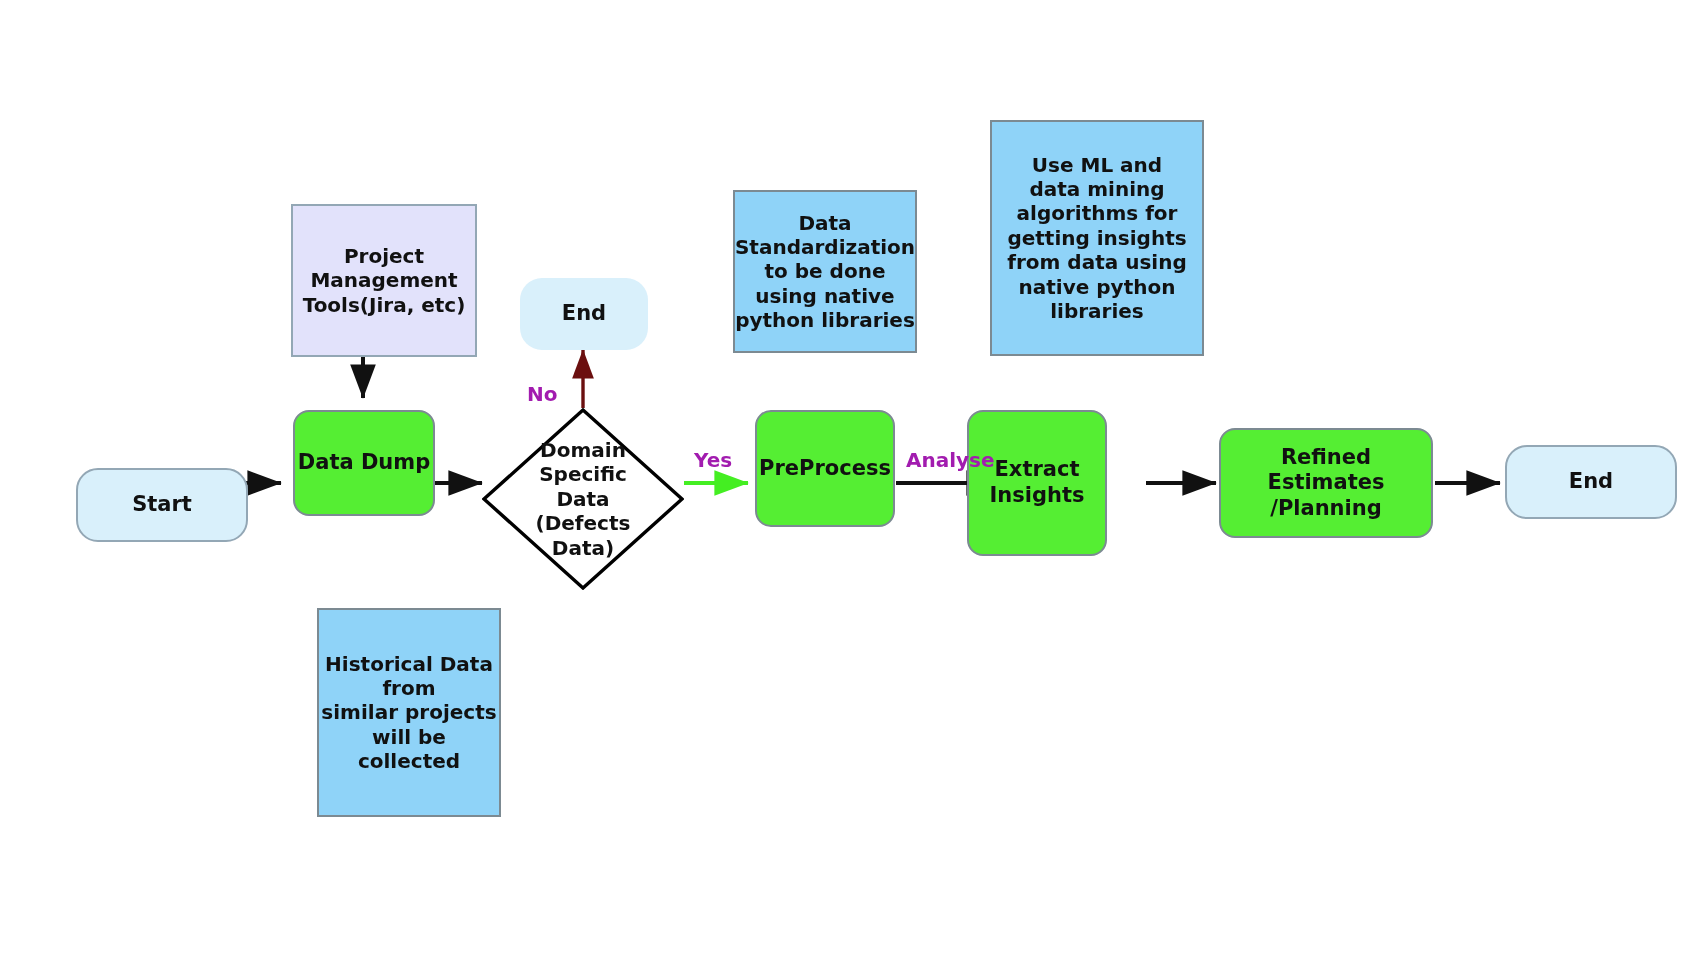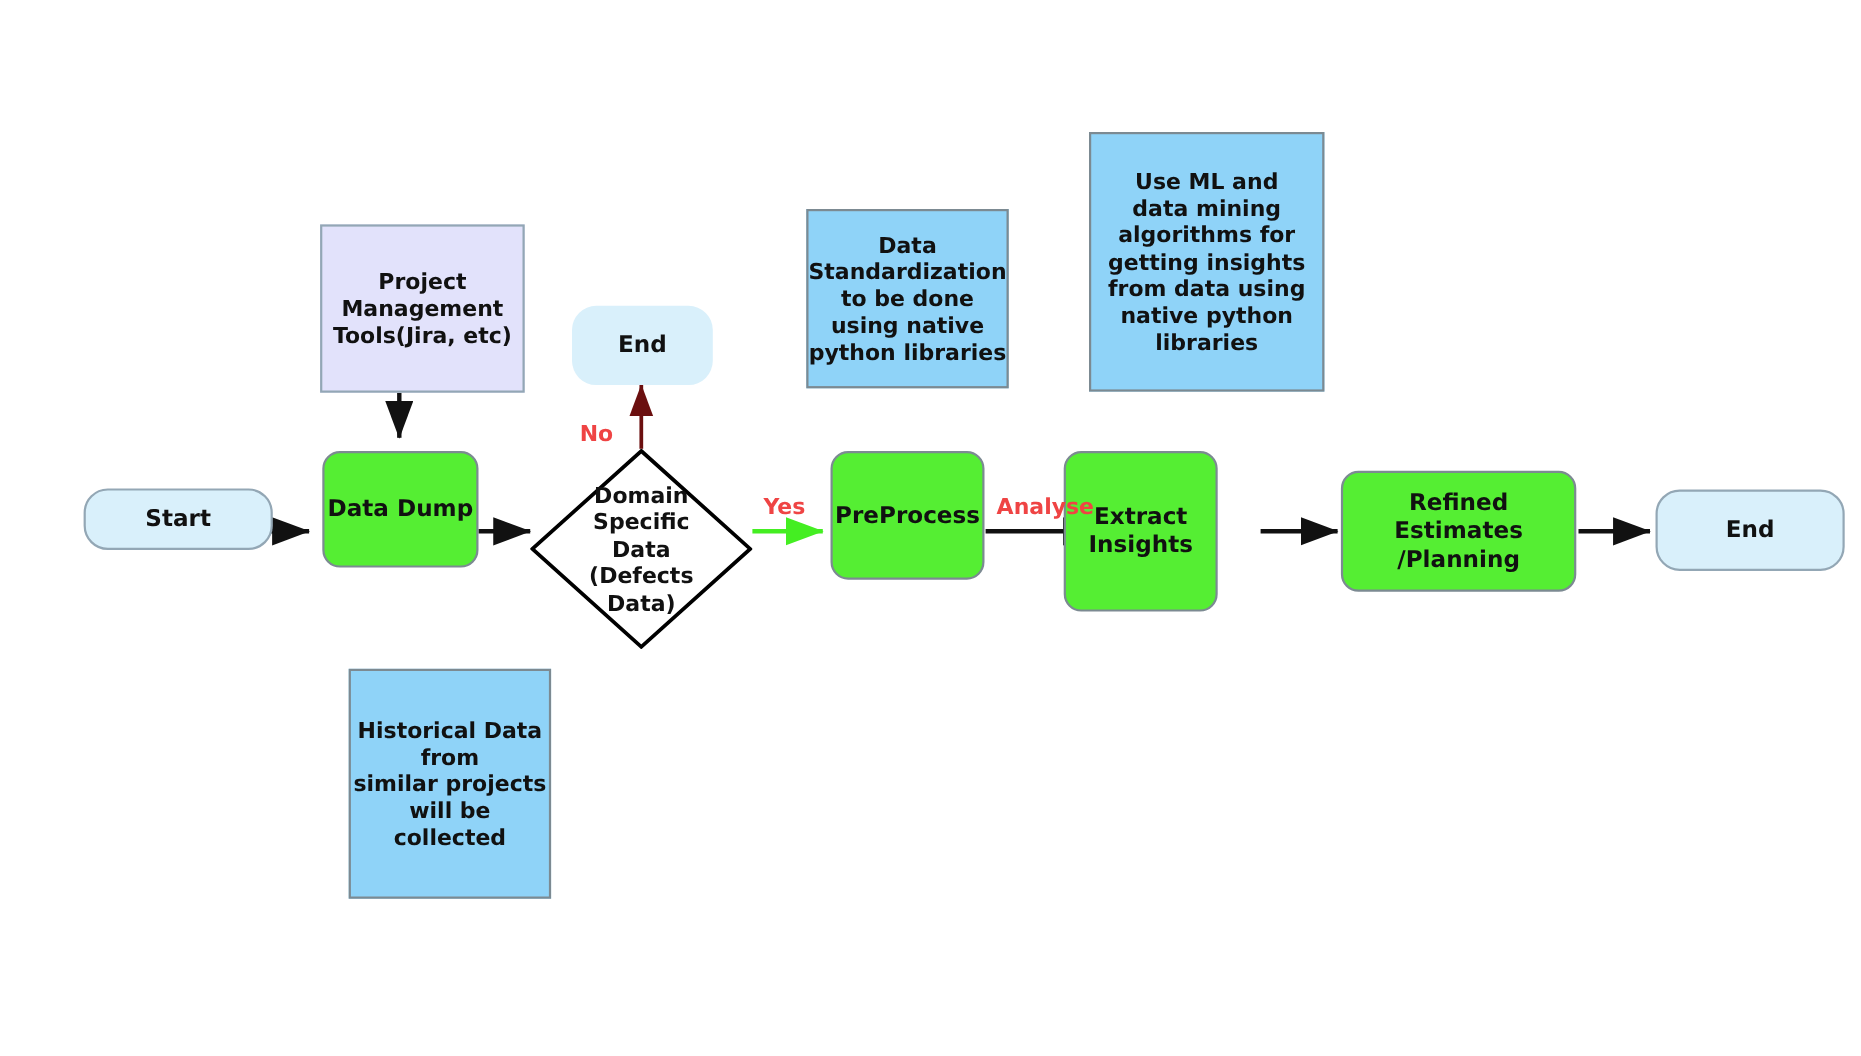--- a/index.html
+++ b/index.html
@@ -83,21 +83,21 @@
   .decision-label {
     position: relative;
     z-index: 2;
     padding: 0 6px;
     text-align: center;
   }
   .edge-label {
     position: absolute;
     font-size: 20px;
     font-weight: bold;
-    color: #ef4444;
+    color: #a21caf;
     z-index: 4;
     white-space: nowrap;
   }
 </style>
 </head>
 <body>
 
 <div id="canvas">
 
   <svg id="edges" viewBox="0 0 1692 960" xmlns="http://www.w3.org/2000/svg">
@@ -145,21 +145,21 @@
       <line x1="1435" y1="483" x2="1500" y2="483" stroke="#111111" stroke-width="4" marker-end="url(#arrowBlack)"></line>
     </g>
   </svg>
 
   <div class="node n-note-lav" style="left:291px; top:204px; width:186px; height:153px;">
     <span>Project
 Management
 Tools(Jira, etc)</span>
   </div>
 
-  <div class="node n-terminal" style="left:76px; top:444px; width:172px; height:56px;">
+  <div class="node n-terminal" style="left:76px; top:468px; width:172px; height:74px;">
     <span>Start</span>
   </div>
 
   <div class="node n-process" style="left:293px; top:410px; width:142px; height:106px;">
     <span>Data Dump</span>
   </div>
 
   <div class="node n-terminal-plain" style="left:520px; top:278px; width:128px; height:72px;">
     <span>End</span>
   </div>

